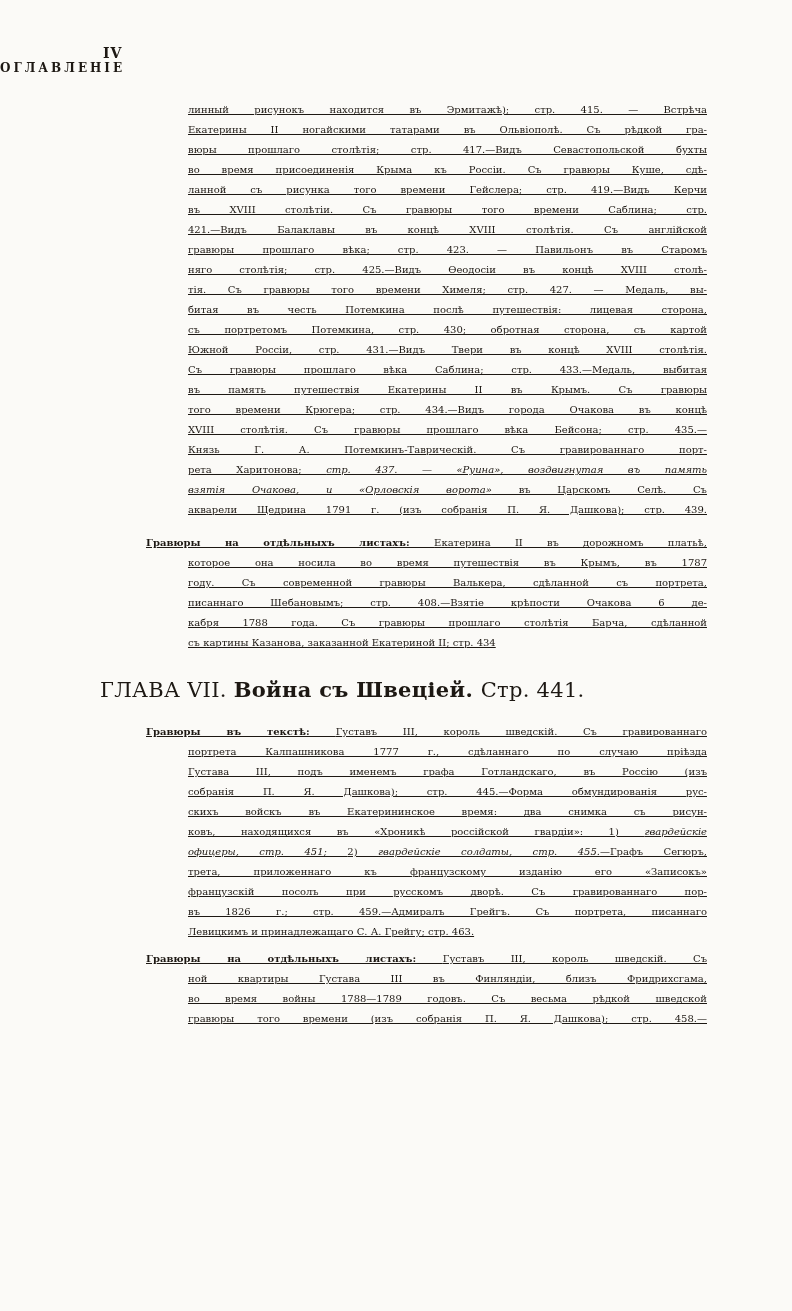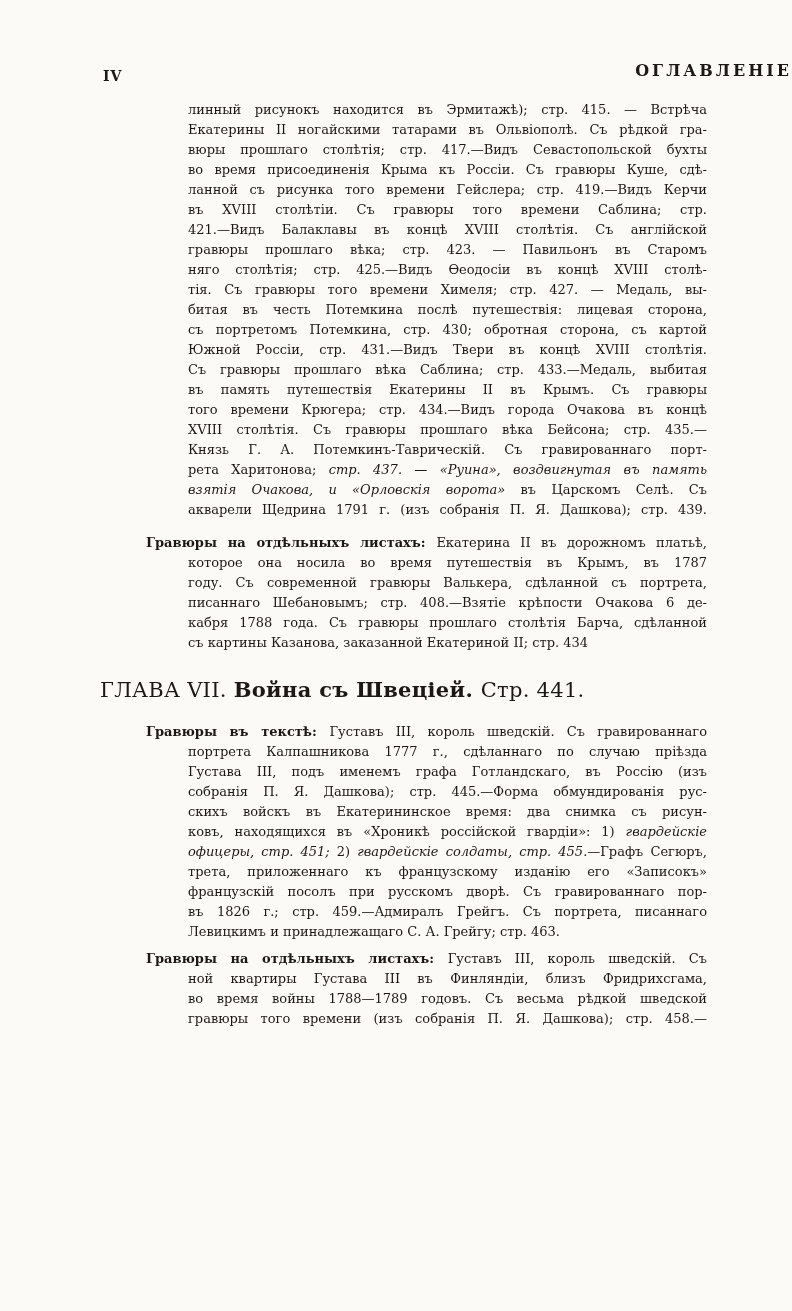--- a/index.html
+++ b/index.html
@@ -12,41 +12,42 @@
     background:var(--paper);
     font-family:"DejaVu Serif","Liberation Serif",serif;
     color:var(--ink);
   }
   .page{
     position:relative;
     width:792px;height:1311px;
     overflow:hidden;
   }
   .page-number{
-    position:absolute;left:103px;top:68px;
+    position:absolute;left:103px;top:45px;
     font-size:14px;font-weight:bold;letter-spacing:1px;
   }
   .running-title{
     position:absolute;left:0;right:0;top:61px;
-    text-align:right;
-    font-size:16px;font-weight:bold;letter-spacing:3px;
+    text-align:left;
+    font-size:12px;font-weight:bold;letter-spacing:3px;
   }
   .text-column{
     position:absolute;left:146px;top:100px;width:561px;
   }
   .para{position:relative;}
   .line{
-    font-size:13px;
+    font-size:10px;
     line-height:20px;
     height:20px;
     margin-left:42px;width:519px;
     text-align:justify;
     -moz-text-align-last:justify;
     text-align-last:justify;
     white-space:nowrap;
+    text-decoration:underline;
   }
   
   .line{white-space:normal;overflow:visible;}
   .para.hanging .line.first{margin-left:0;width:561px;}
   .line.last{
     -moz-text-align-last:left;
     text-align-last:left;
   }
   .chapter-heading{
     margin-left:-46px;

